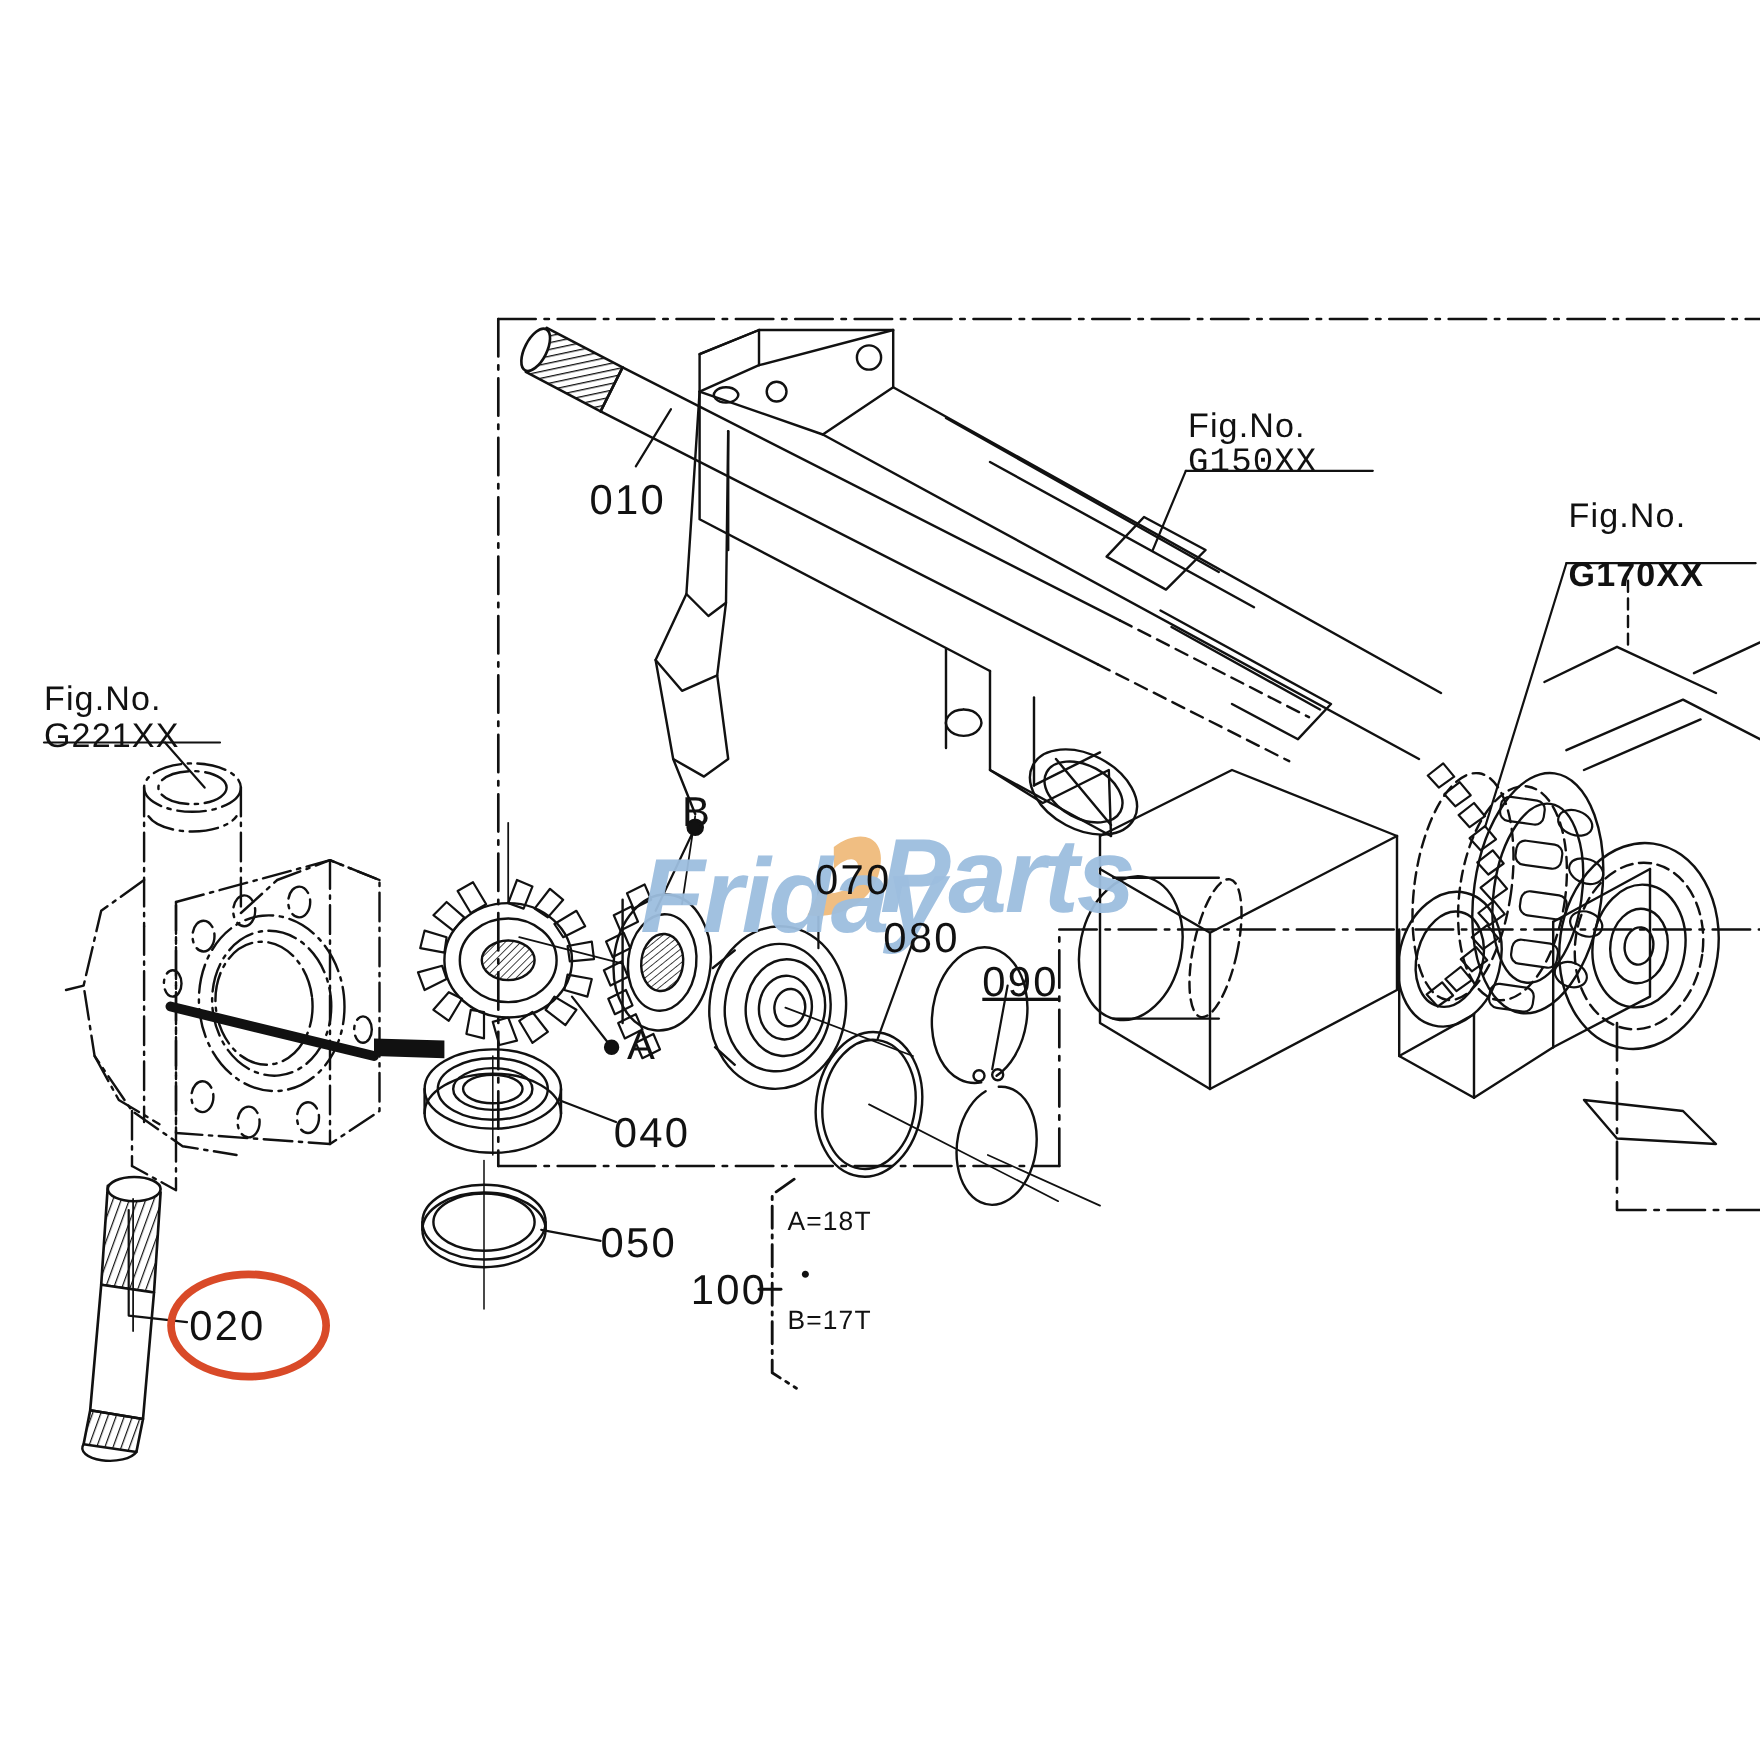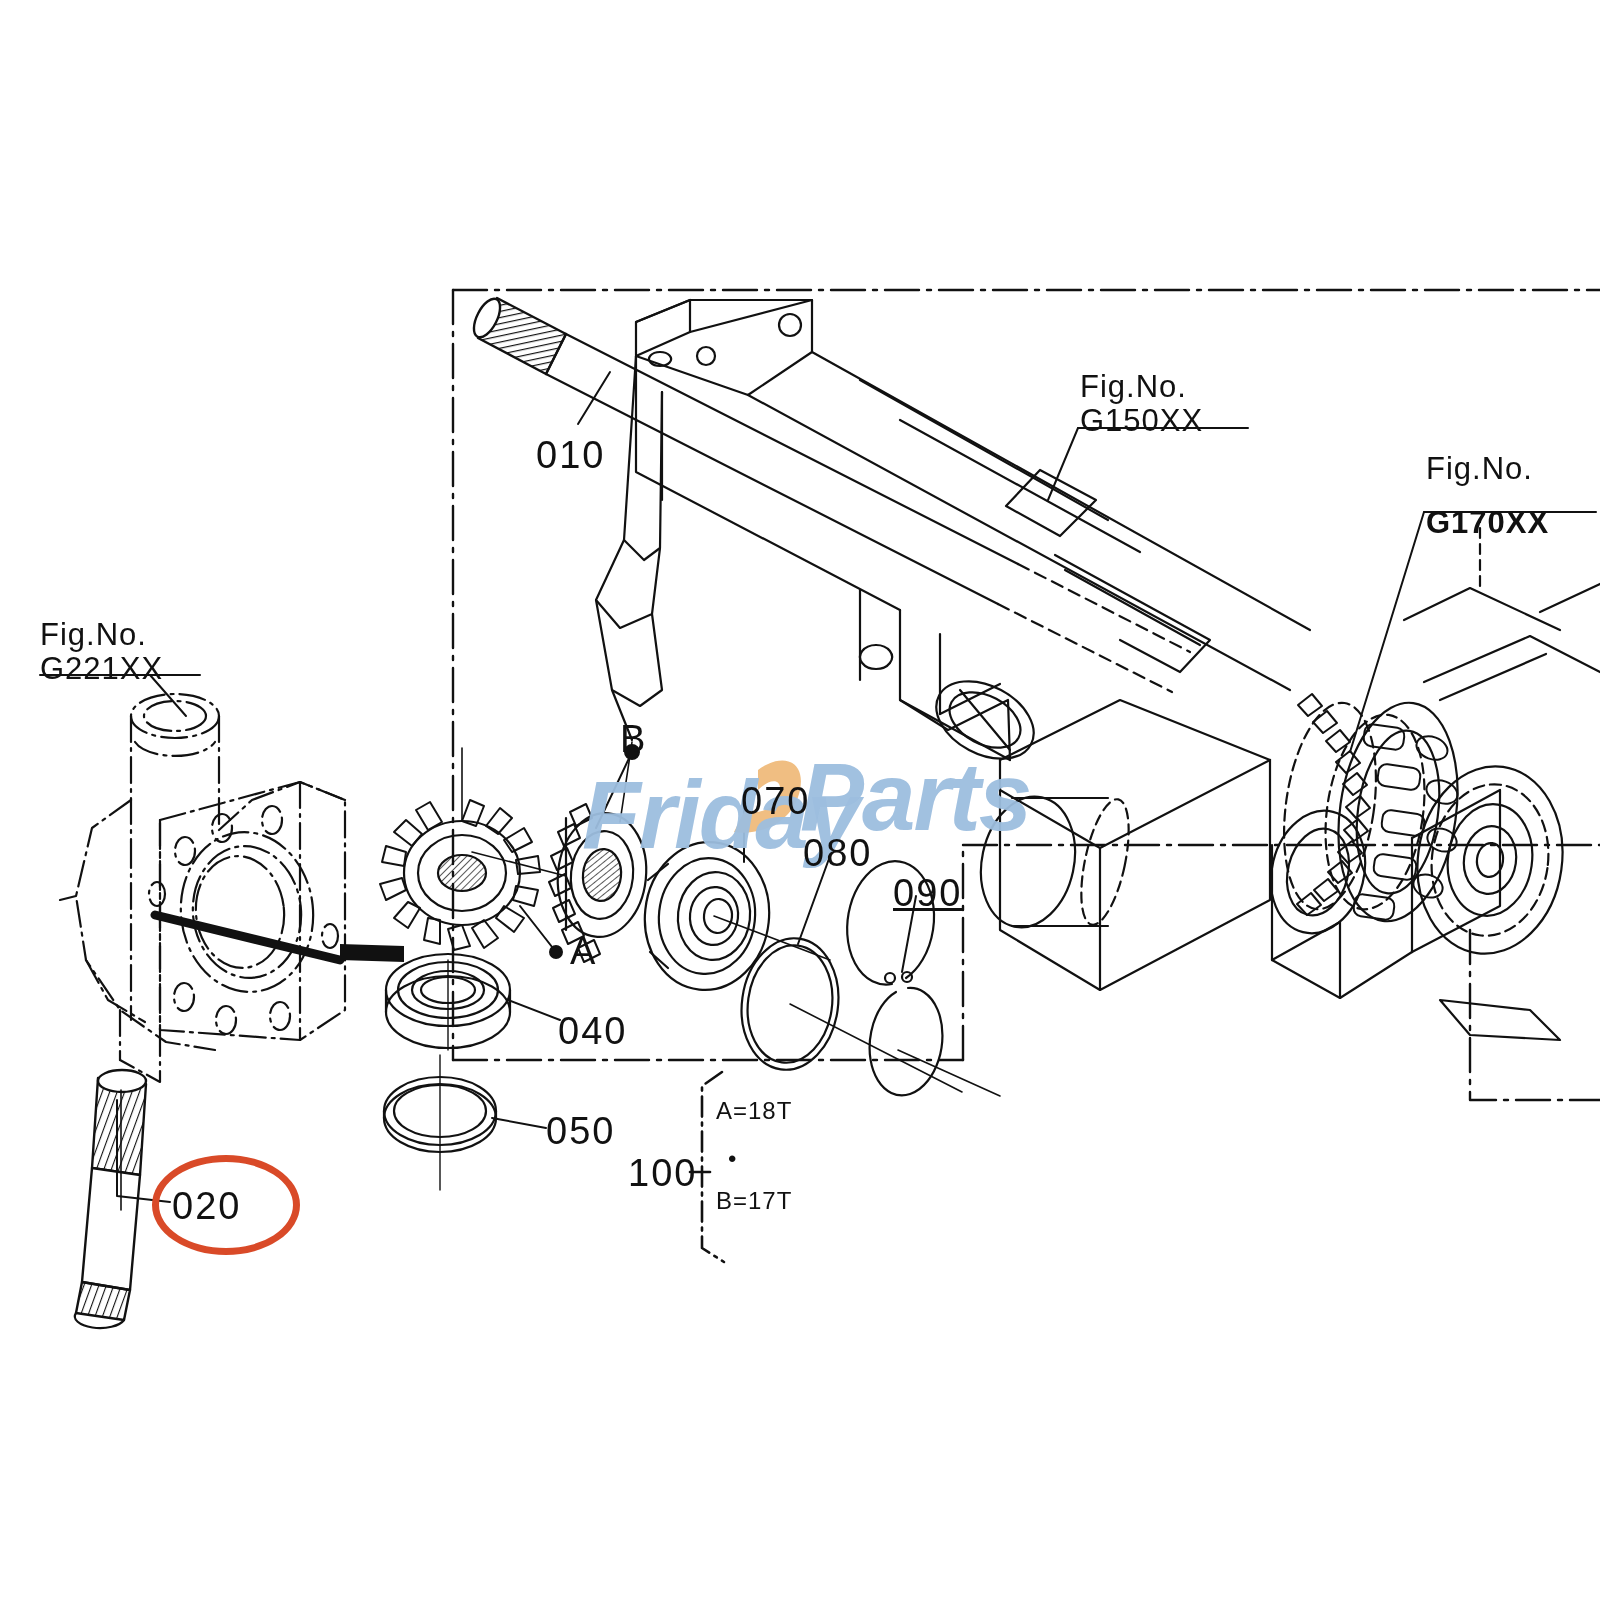--- a/index.html
+++ b/index.html
@@ -373,21 +373,21 @@
   </svg>
   <div class="wm" style="left:582px;top:742px;margin-top:18px;">Friday</div>
   <div class="wm" style="left:800px;top:742px;">Parts</div>
 
   <div class="redcircle" style="left:152px;top:1155px;width:148px;height:100px;"></div>
 
   <div class="lbl lbl-fig" style="left:40px;top:618px;">Fig.No.</div>
   <div class="lbl lbl-fig" style="left:40px;top:652px;">G221XX</div>
 
   <div class="lbl lbl-fig" style="left:1080px;top:370px;">Fig.No.</div>
-  <div class="lbl lbl-fig" style="left:1080px;top:404px;">G150XX</div>
+  <div class="lbl lbl-fig" style="left:1080px;top:404px;font-family:Liberation Mono, monospace;">G150XX</div>
 
   <div class="lbl lbl-fig" style="left:1426px;top:452px;">Fig.No.</div>
   <div class="lbl lbl-fig" style="left:1426px;top:506px;font-weight:bold;">G170XX</div>
 
   <div class="lbl lbl-num" style="left:536px;top:434px;">010</div>
   <div class="lbl lbl-num" style="left:172px;top:1185px;">020</div>
   <div class="lbl lbl-num" style="left:558px;top:1010px;">040</div>
   <div class="lbl lbl-num" style="left:546px;top:1110px;">050</div>
   <div class="lbl lbl-num" style="left:707px;top:780px;margin-left:34px;">070</div>
   <div class="lbl lbl-num" style="left:803px;top:832px;">080</div>

